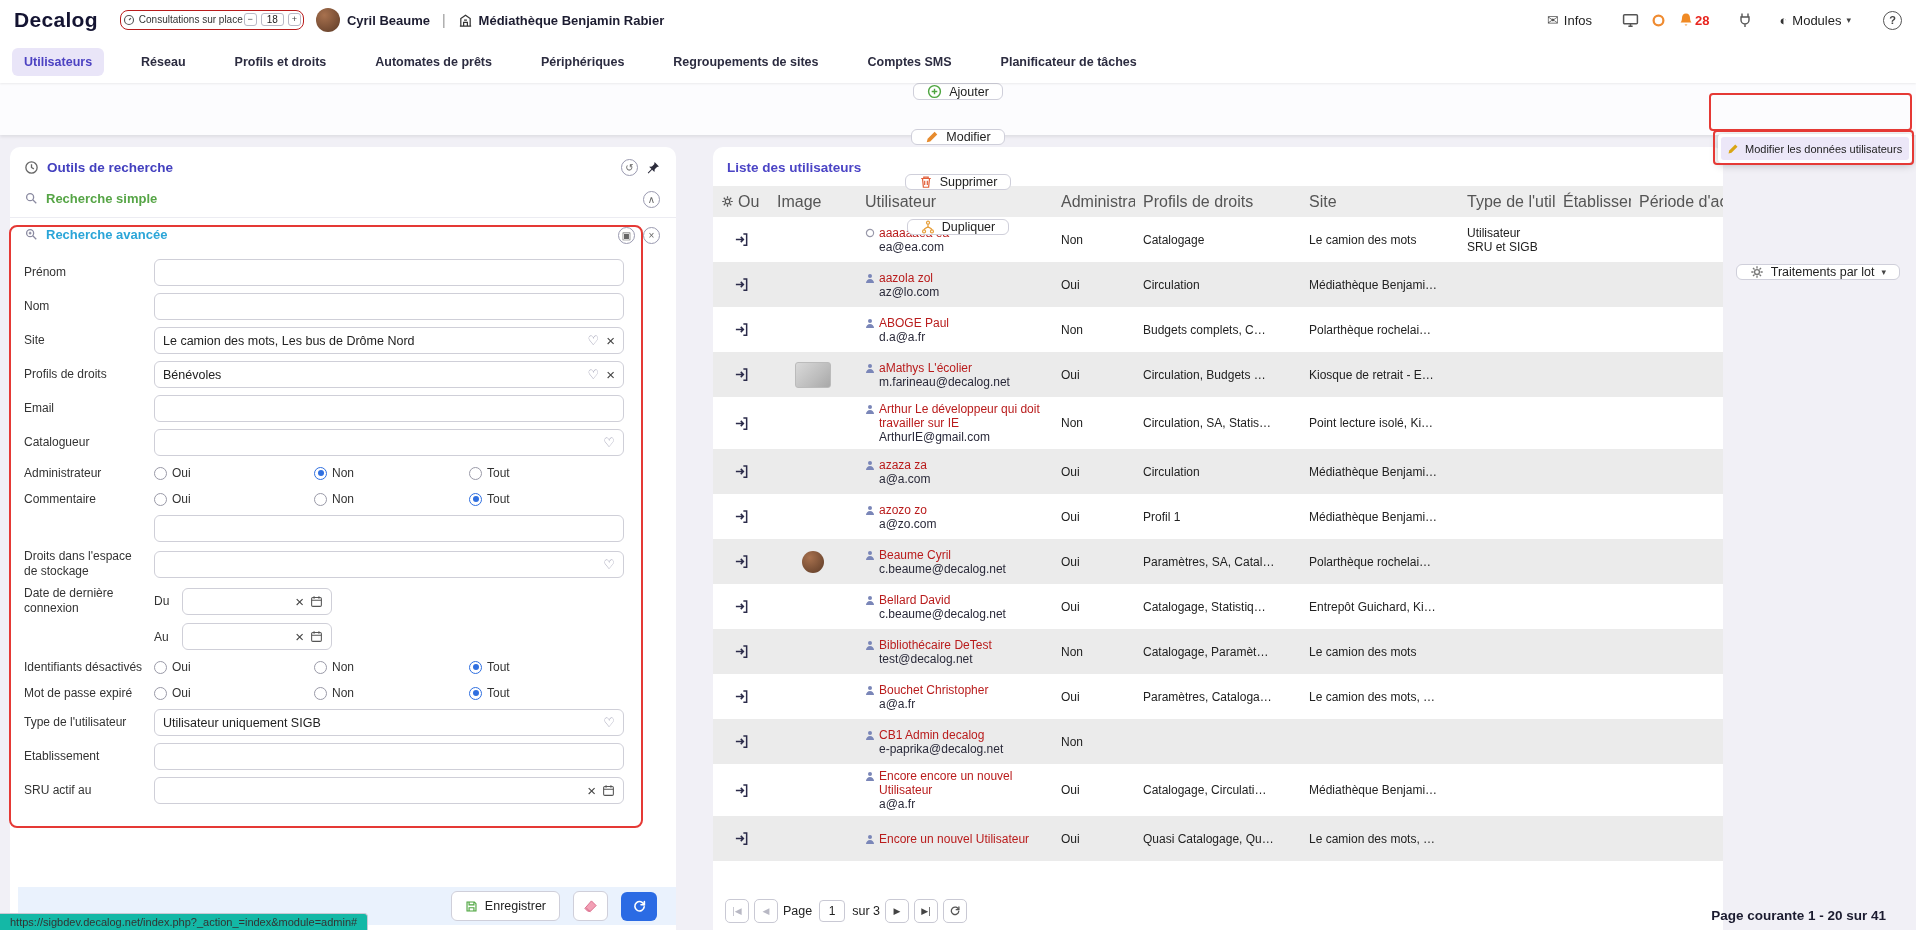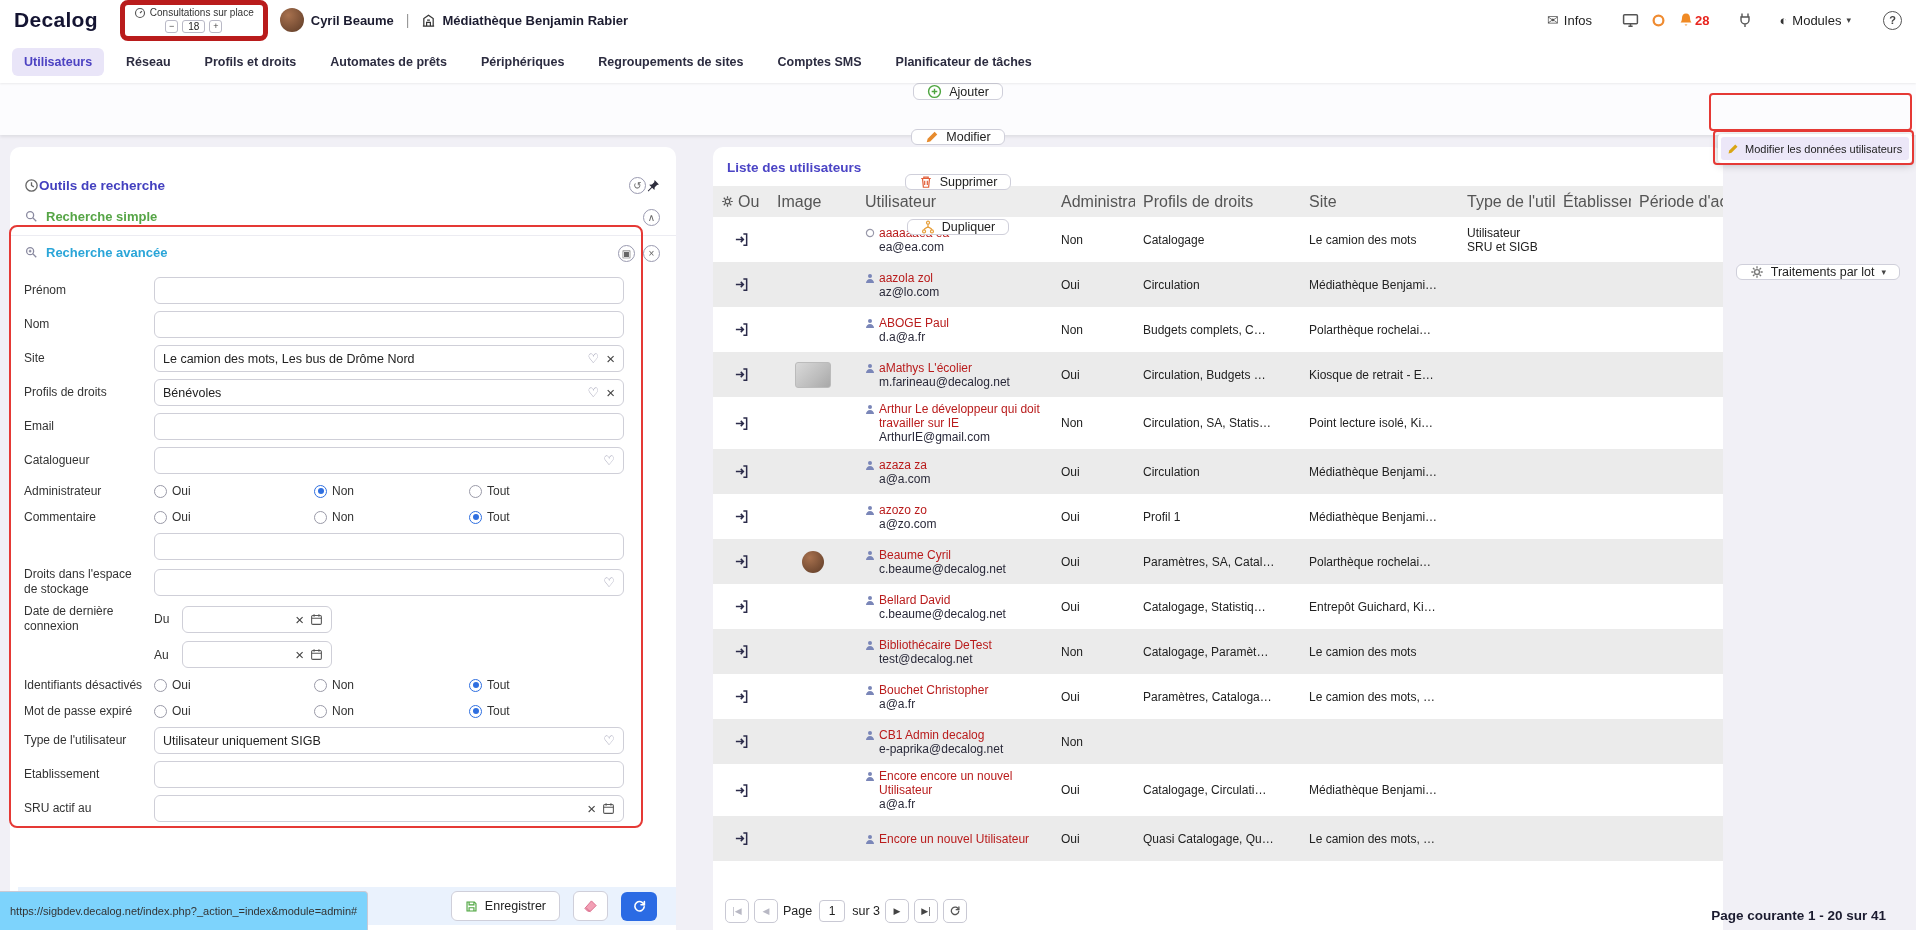--- a/index.html
+++ b/index.html
@@ -3,21 +3,21 @@
 <meta charset="utf-8">
 <style>
   * { margin:0; padding:0; box-sizing:border-box; }
   html,body { width:1916px; height:930px; overflow:hidden; }
   body { font-family:"Liberation Sans", sans-serif; background:#f1f0f6; color:#222; position:relative; }
   .screen { position:relative; width:1916px; height:930px; }
 
   
   .topbar { position:absolute; top:0; left:0; width:100%; height:40px; background:#fff; display:flex; align-items:center; padding:0 14px; gap:12px; z-index:6; }
   .logo { font-size:21px; font-weight:bold; color:#141432; margin-right:10px; letter-spacing:.3px; }
-  .consult { border:5px solid #b91c1c; border-radius:8px; padding:2px 9px 3px; display:flex; flex-direction:column; align-items:center; gap:1px; }
+  .consult { border:1px solid #b91c1c; border-radius:8px; padding:2px 2px 3px; display:flex; align-items:center; gap:1px; }
   .consult-row1 { display:flex; align-items:center; gap:4px; font-size:10px; color:#333; white-space:nowrap; }
   .consult-row2 { display:flex; align-items:center; gap:4px; }
   .mini-btn { width:13px; height:13px; border:1px solid #b9b9c6; border-radius:3px; background:#fff; font-size:9px; line-height:1; display:flex; align-items:center; justify-content:center; color:#444; padding:0; cursor:pointer; font-family:inherit; }
   .count-box { border:1px solid #b9b9c6; border-radius:3px; font-size:10px; padding:0 5px; min-width:22px; text-align:center; color:#222; }
   .hdr-user { display:flex; align-items:center; gap:7px; font-size:13px; font-weight:bold; color:#1c1c30; cursor:pointer; }
   .avatar { width:24px; height:24px; border-radius:50%; background:radial-gradient(circle at 35% 30%, #a8714e, #5c3a26); display:inline-block; }
   .hdr-sep { color:#999; font-size:14px; }
   .hdr-site { display:flex; align-items:center; gap:6px; font-size:13px; font-weight:bold; color:#1c1c30; cursor:pointer; }
   .flex-spacer { flex:1; }
   .hdr-infos { display:flex; align-items:center; gap:5px; font-size:13px; color:#222; cursor:pointer; }
@@ -25,21 +25,21 @@
   .hic { display:inline-flex; align-items:center; justify-content:center; cursor:pointer; }
   .hic svg { display:block; }
   .bell-wrap { display:inline-flex; align-items:center; cursor:pointer; }
   .badge { color:#e8251f; font-weight:bold; font-size:13px; margin-left:1px; }
   .hdr-modules { display:flex; align-items:center; gap:5px; font-size:13px; color:#222; cursor:pointer; margin-left:14px; }
   .half-circle { font-size:13px; color:#333; }
   .caret { font-size:9px; color:#444; }
   .hdr-help { width:19px; height:19px; border:1.5px solid #555; border-radius:50%; display:flex; align-items:center; justify-content:center; font-size:11px; font-weight:bold; color:#444; margin-left:20px; cursor:pointer; }
 
   
-  .navbar { position:absolute; top:40px; left:0; width:100%; height:43px; background:#fff; display:flex; align-items:center; padding:0 12px; gap:10px; box-shadow:0 1px 2px rgba(0,0,0,.07); z-index:5; }
+  .navbar { position:absolute; top:40px; left:0; width:100%; height:43px; background:#fff; display:flex; align-items:center; padding:0 12px; gap:25px; box-shadow:0 1px 2px rgba(0,0,0,.07); z-index:5; }
   .tab { font-size:12.5px; font-weight:bold; color:#2c2c40; padding:7px 12px; border-radius:6px; cursor:pointer; white-space:nowrap; }
   .tab.active { background:#e9e5f8; color:#4c42c2; }
 
   
   .toolbar { position:absolute; top:83px; left:0; width:100%; height:52px; background:#fcfcfe; display:flex; align-items:center; padding:0 10px; gap:29px; box-shadow:0 2px 3px rgba(0,0,0,.08); z-index:4;flex-direction:column; }
   .tb-btn { display:inline-flex; align-items:center; gap:7px; height:30px; padding:0 13px; background:#fff; border:1px solid #cfcfda; border-radius:6px; font-size:12.5px; color:#222; font-family:inherit; cursor:pointer; white-space:nowrap; }
   .tb-btn .ic svg { display:block; }
   .batch { margin-left:auto; margin-right:6px; }
 
   
@@ -47,21 +47,21 @@
   .menu-item { display:flex; align-items:center; gap:6px; background:#ece7f8; border-radius:3px; height:23px; padding:0 6px; font-size:11px; color:#222; cursor:pointer; white-space:nowrap; }
 
   
   .annot { position:absolute; border:2px solid #e53935; border-radius:4px; z-index:80; pointer-events:none; }
   .annot-batch-button { left:1709px; top:93px; width:203px; height:38px; }
   .annot-batch-menu { left:1713px; top:130px; width:201px; height:35px; }
   .annot-advanced { left:9px; top:225px; width:634px; height:603px; border-radius:8px; }
 
   
   .search-panel { position:absolute; left:10px; top:147px; width:666px; height:783px; background:#fff; border-radius:10px 10px 0 0; z-index:2; }
-  .panel-head { display:flex; align-items:center; gap:0; padding:4px 16px 6px 14px;margin-top:26px; }
+  .panel-head { display:flex; align-items:center; gap:8px; padding:12px 16px 6px 14px; }
   .panel-title { color:#4340bf; font-weight:bold; font-size:13.5px; }
   .spacer { flex:1; }
   .circ-ic { width:17px; height:17px; border:1px solid #9a9ab0; border-radius:50%; display:inline-flex; align-items:center; justify-content:center; font-size:10px; color:#666; cursor:pointer; flex:0 0 auto; }
   .section-head { display:flex; align-items:flex-start; gap:8px; padding:9px 16px 9px 14px; }
   .section-head.simple { border-bottom:1px solid #ececf2; }
   .sec-green { color:#56a546; font-weight:bold; font-size:13px; }
   .sec-cyan { color:#2aa5d8; font-weight:bold; font-size:13px; }
   .ic svg { display:block; }
 
   .form { padding:6px 52px 0 14px; }
@@ -109,21 +109,21 @@
   .av-sm { width:22px; height:22px; border-radius:50%; background:radial-gradient(circle at 35% 30%, #a8714e, #5c3a26); display:inline-block; }
 
   .pagination { position:absolute; bottom:0; left:0; right:0; height:38px; display:flex; align-items:center; gap:5px; padding:0 12px; background:#fff; }
   .pg-btn { min-width:24px; height:24px; border:1px solid #c9c9d4; border-radius:5px; background:#fff; font-size:9px; color:#444; display:inline-flex; align-items:center; justify-content:center; cursor:pointer; font-family:inherit; padding:0 3px; }
   .pg-btn.dis { color:#b8b8c4; }
   .pg-input { width:26px; height:22px; border:1px solid #c9c9d4; border-radius:4px; text-align:center; font-size:12px; font-family:inherit; color:#222; margin:0 2px; }
   .pg-label { font-size:12.5px; color:#222; }
 
   .current-page-info { position:absolute; right:30px; bottom:7px; font-size:13.5px; font-weight:bold; color:#1b1b2f; z-index:3; }
 
-  .status-url { position:absolute; left:0; bottom:0; background:#7dd3fc; border:1px solid #c9c9d4; border-left:none; border-bottom:none; border-top-right-radius:4px; padding:13px 10px; font-size:11px; color:#333; z-index:90; white-space:nowrap; }
+  .status-url { position:absolute; left:0; bottom:0; background:#14b8a6; border:1px solid #c9c9d4; border-left:none; border-bottom:none; border-top-right-radius:4px; padding:2px 10px; font-size:11px; color:#333; z-index:90; white-space:nowrap; }
 </style>
 </head>
 <body>
 
 <div class="screen">
 
   <header class="topbar">
     <div class="logo">Decalog</div>
     <div class="consult">
       <div class="consult-row1">

